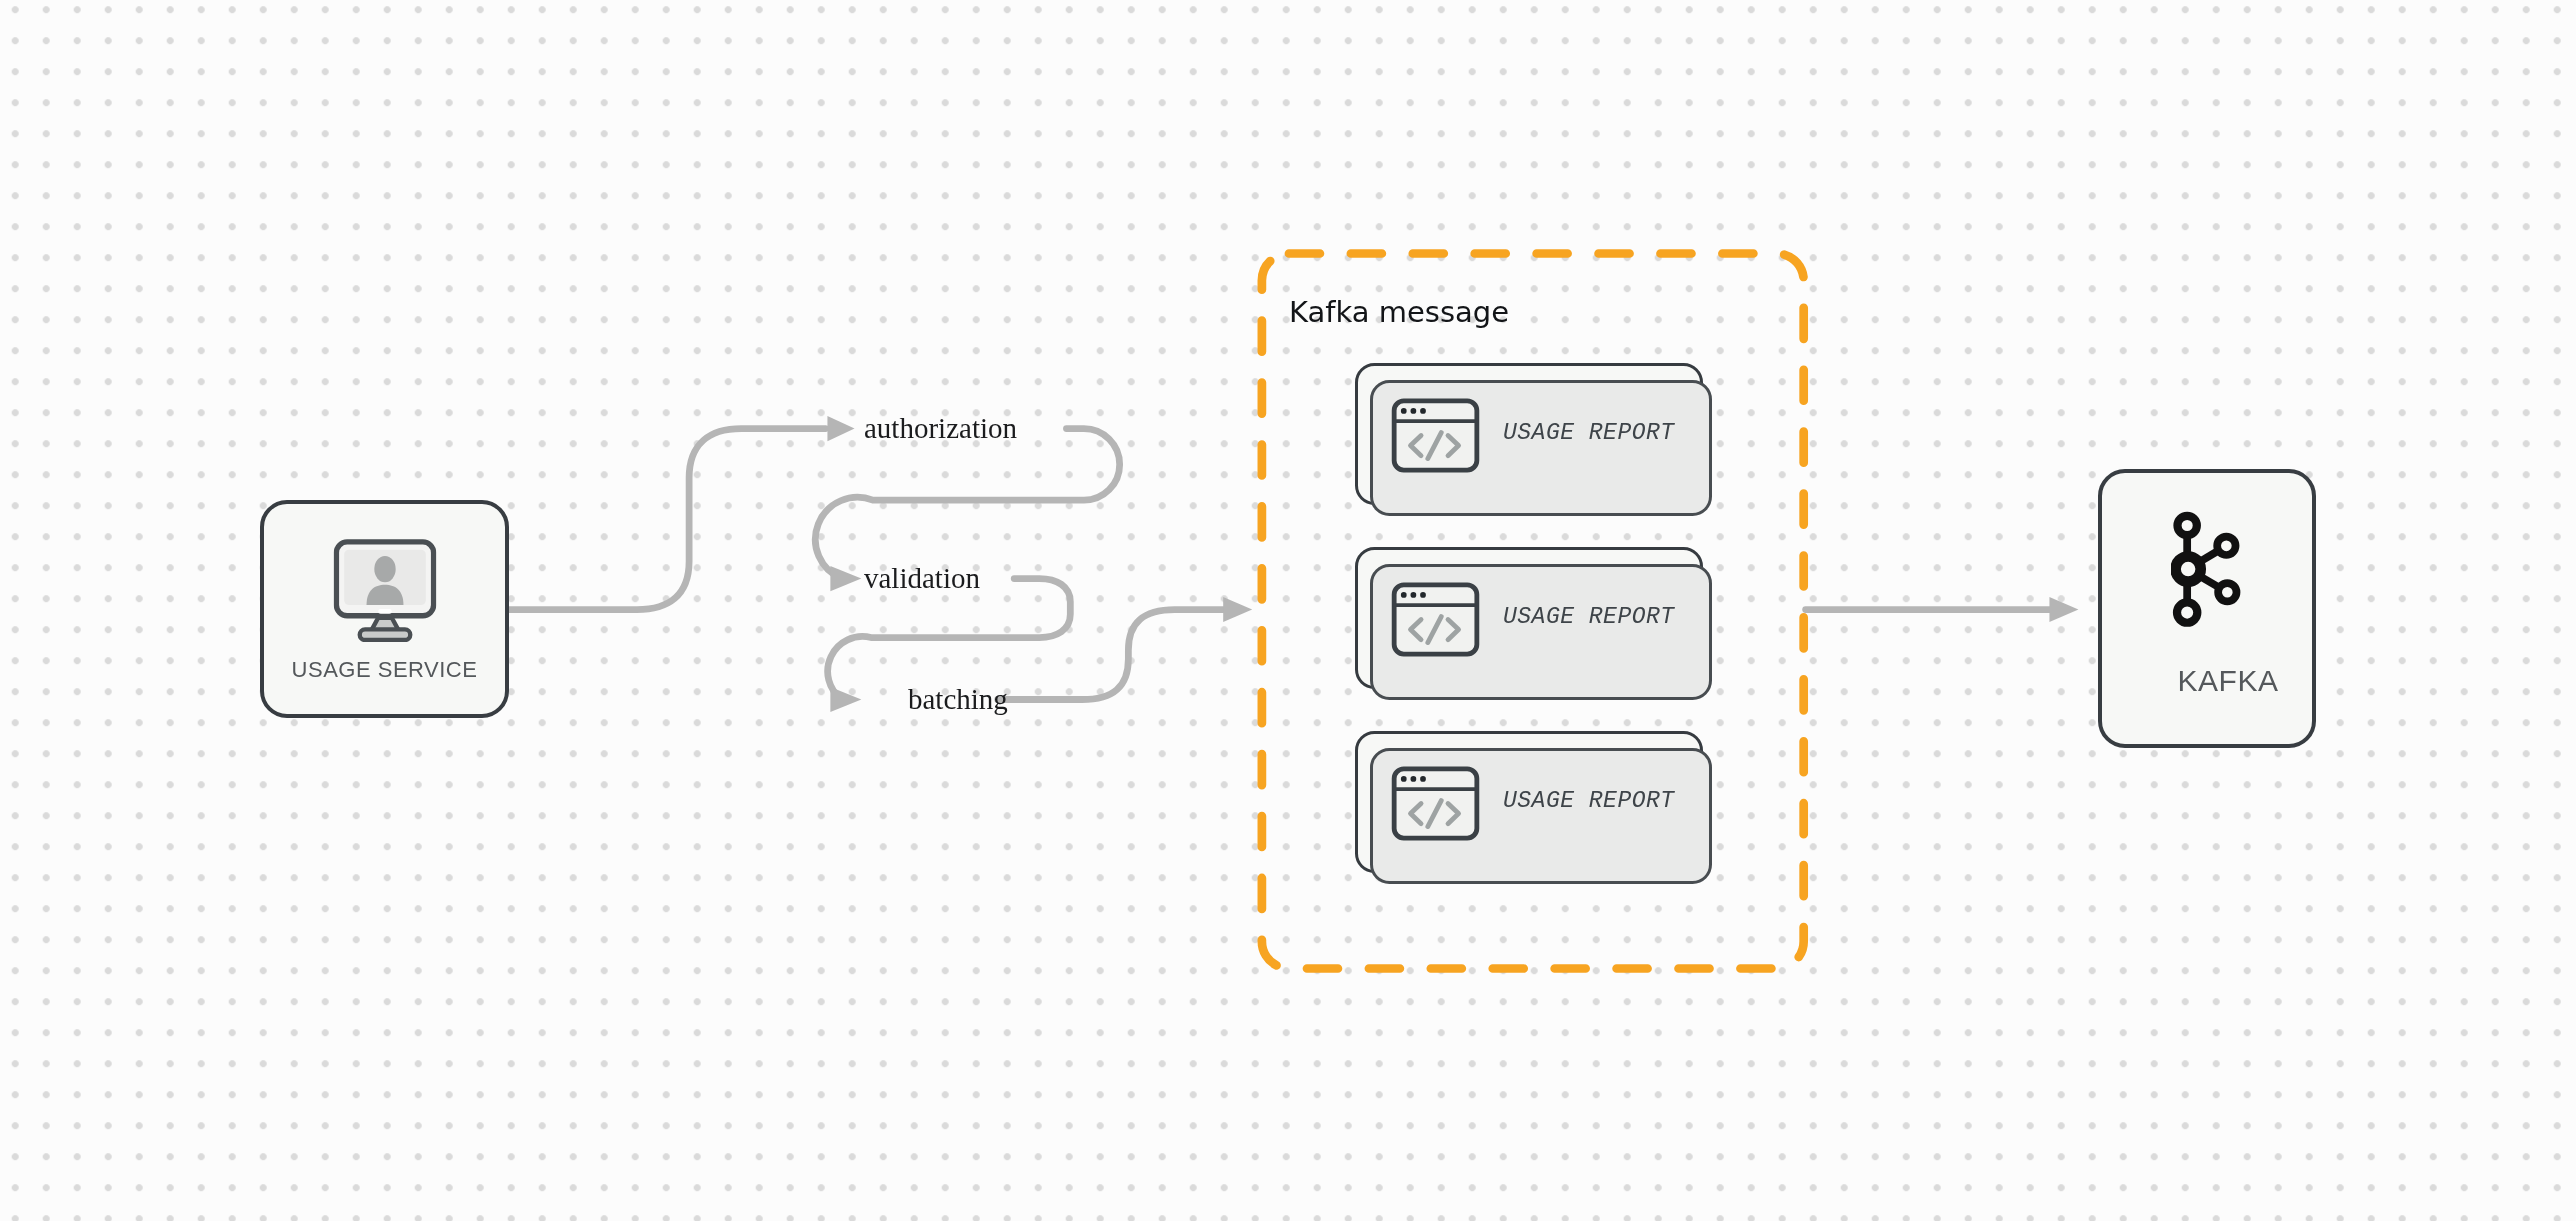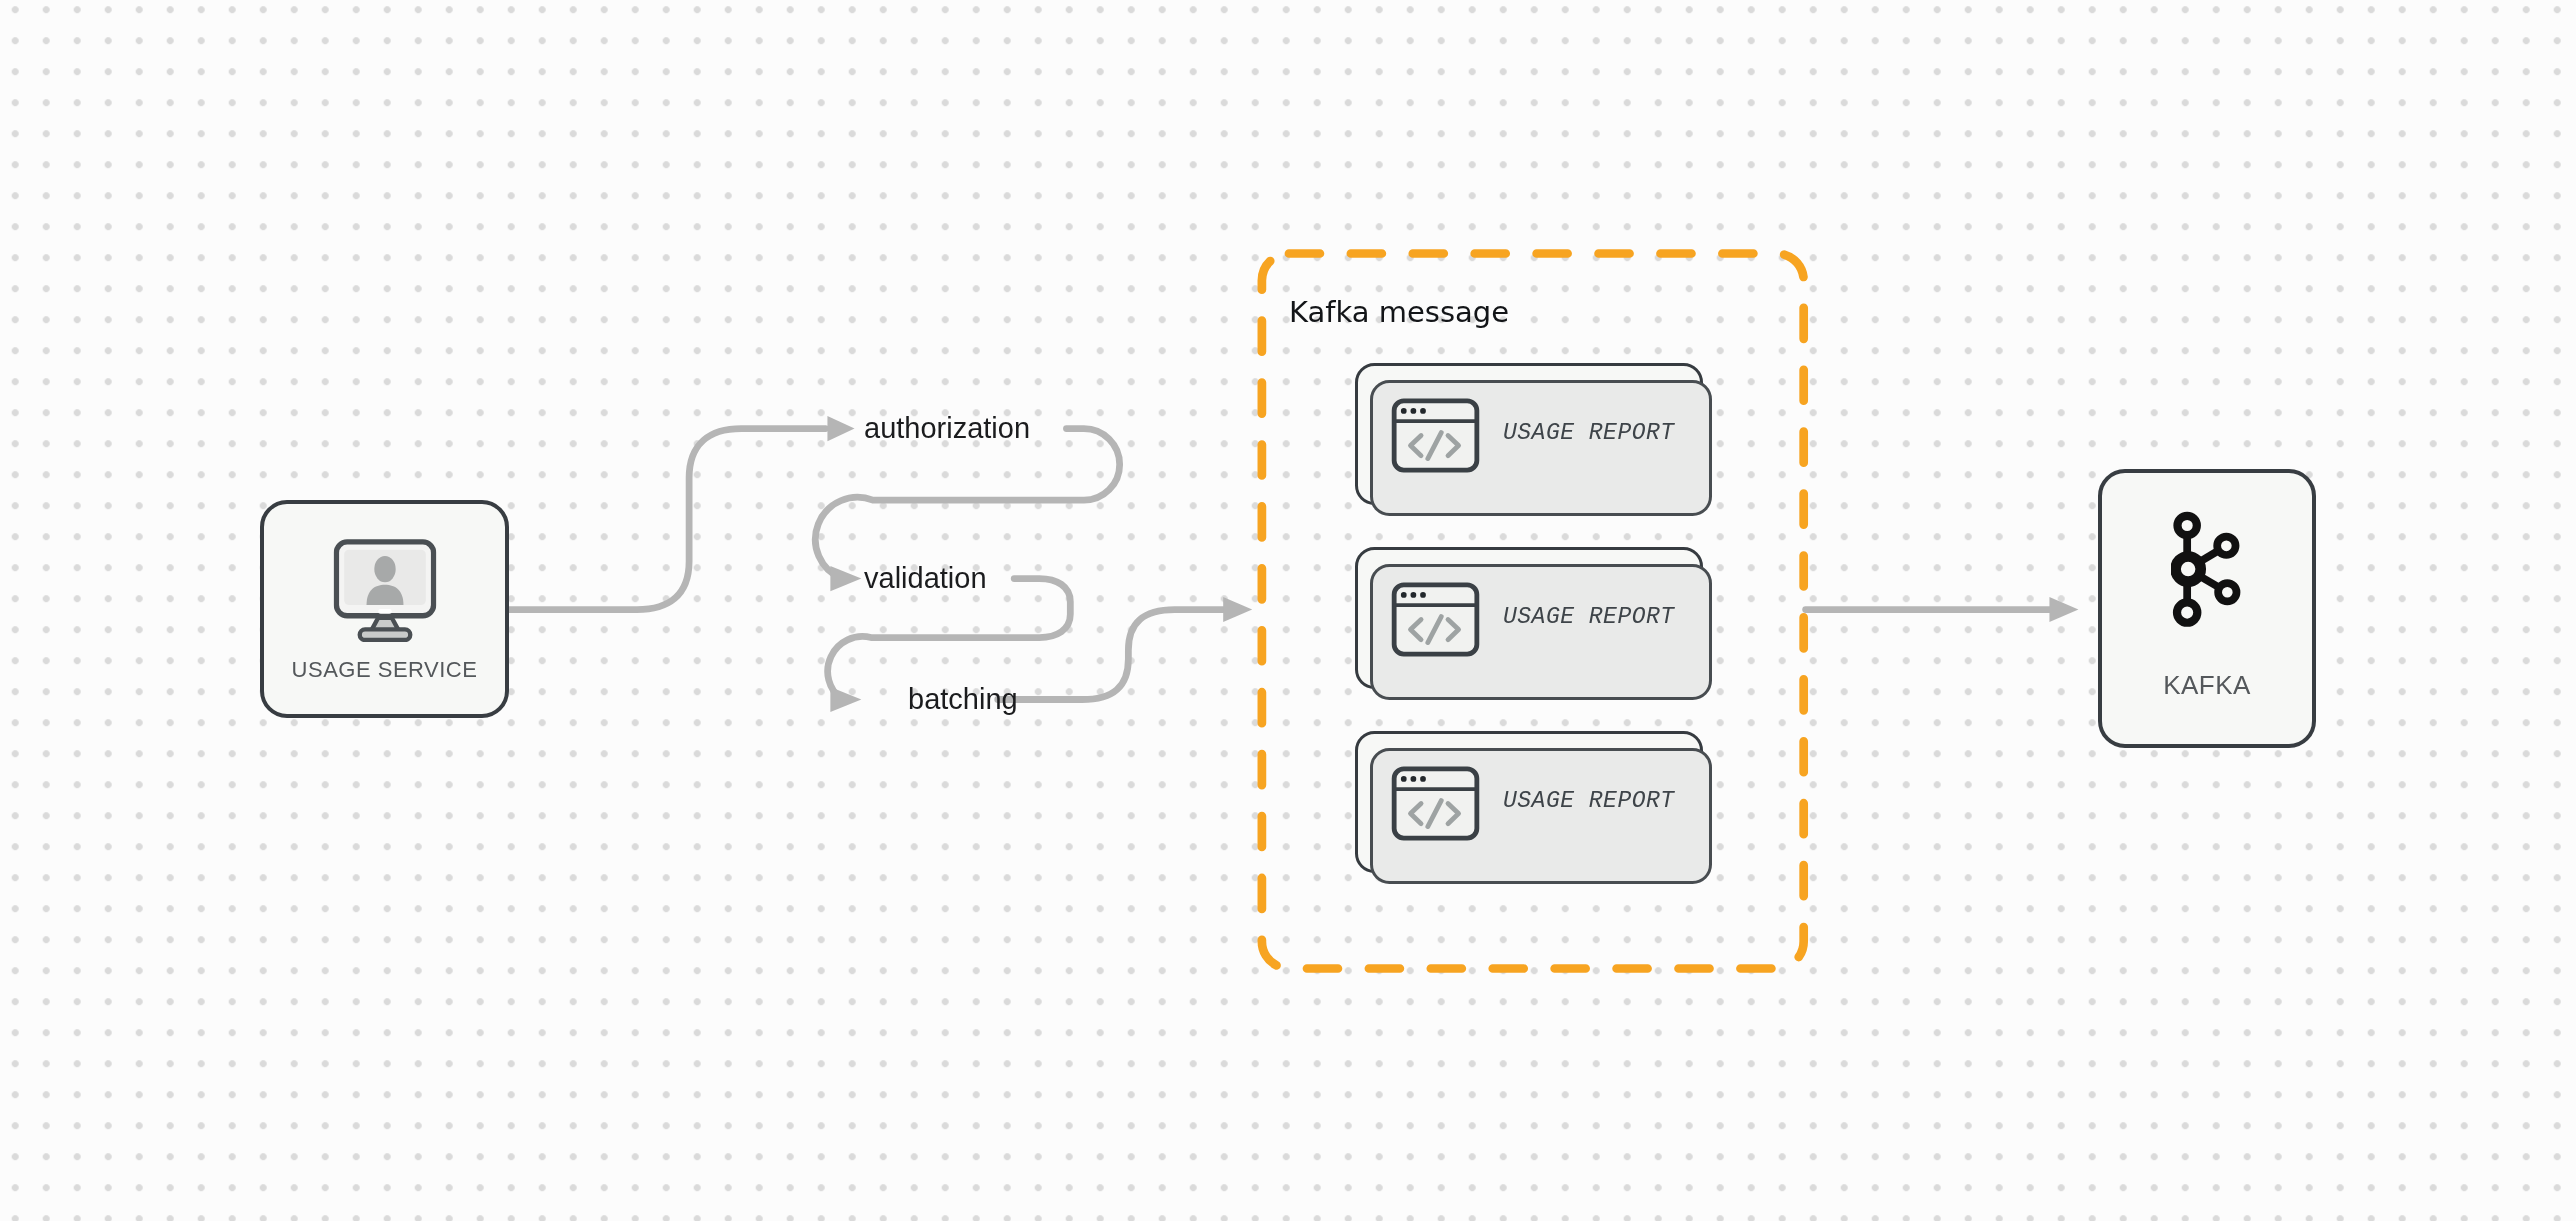--- a/index.html
+++ b/index.html
@@ -30,24 +30,24 @@
   .node-kafka{left:2098px;top:469px;width:218px;height:279px;}
   .node-icon{position:absolute;left:50%;transform:translateX(-50%);}
   .node-usage .node-icon{top:35px;}
   .node-kafka .node-icon{top:37px;}
   .node-label{
     position:absolute;left:0;width:100%;text-align:center;
     color:#54585B;letter-spacing:0.5px;
     font-family:"Liberation Sans",sans-serif;
   }
   .node-usage .node-label{top:153px;font-size:22px;}
-  .node-kafka .node-label{top:197px;font-size:26px;}
+  .node-kafka .node-label{top:191px;font-size:30px;margin-left:21px;}
   .flow-label{
     position:absolute;z-index:2;
-    font-family:Liberation Sans, sans-serif;
+    font-family:Liberation Serif, serif;
     font-size:29px;color:#1B1C1E;
     transform:translateY(-52%);
     white-space:nowrap;
   }
   .group-title{
     position:absolute;z-index:2;left:1289px;top:312px;
     transform:translateY(-50%);
     font-family:"DejaVu Sans",sans-serif;
     font-size:29px;color:#131518;white-space:nowrap;text-align:center;
   }

